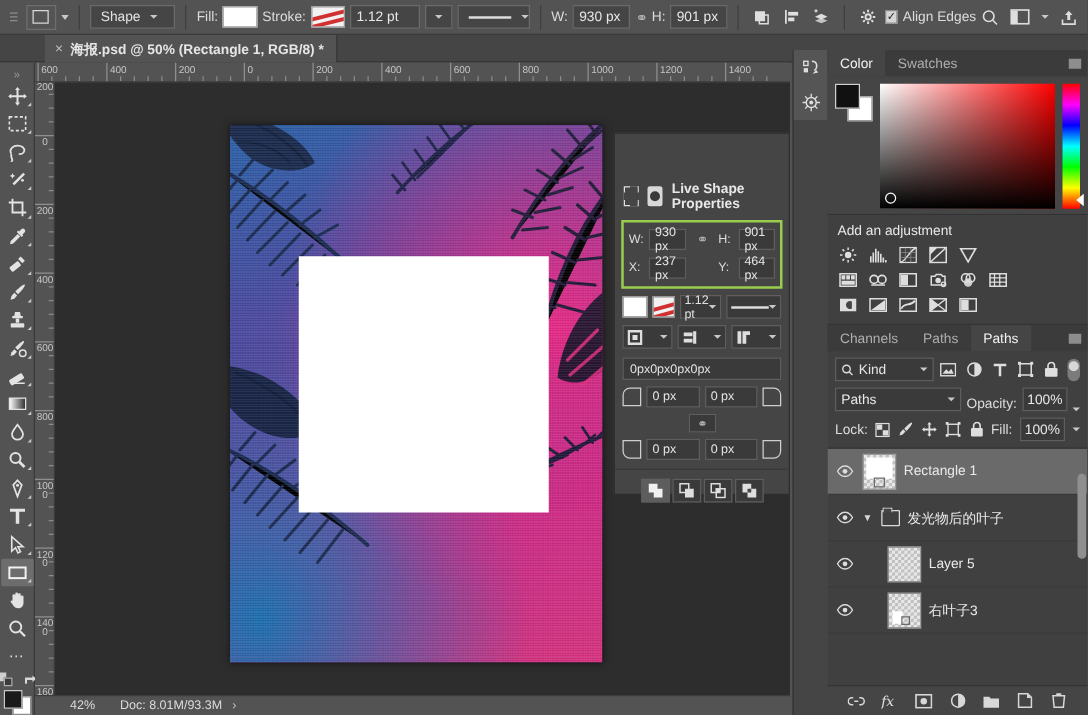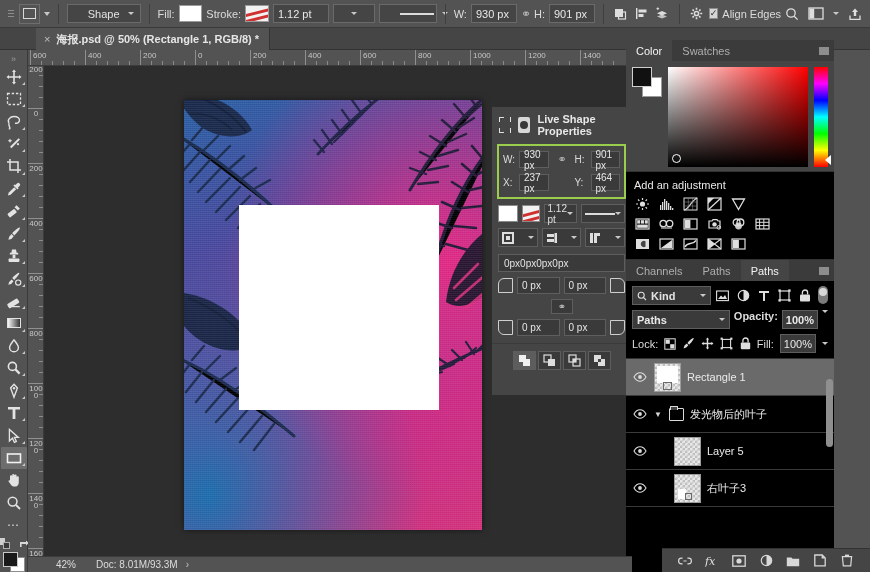--- a/index.html
+++ b/index.html
@@ -27,21 +27,21 @@
     display: flex; align-items: center; justify-content: center;
   }
   .tp-sq { width: 13px; height: 11px; border: 1.5px solid #d8d8d8; }
   .caret { width: 0; height: 0; border-left: 3.5px solid transparent;
     border-right: 3.5px solid transparent; border-top: 4px solid #c8c8c8; }
   .caret-sm { width: 0; height: 0; border-left: 3px solid transparent;
     border-right: 3px solid transparent; border-top: 3.5px solid #c8c8c8; }
   .ob-sep { width: 1px; height: 20px; background: #3f3f3f; margin: 0 4px; }
   .ob-select {
     height: 19px; background: #454545; border: 1px solid #6a6a6a;
-    display: flex; align-items: center; padding: 0 20px; gap: 8px;
+    display: flex; align-items: center; padding: 0 8px; gap: 8px;
     color: #e2e2e2; font-size: 11px; white-space: nowrap;
   }
   .ob-label { color: #dcdcdc; font-size: 11px; white-space: nowrap; }
   .swatch-white { width: 30px; height: 17px; background: #fff; border: 1px solid #9a9a9a; }
   .swatch-stroke {
     width: 30px; height: 17px; background: #f2f2f2; border: 1px solid #9a9a9a;
     position: relative; overflow: hidden;
   }
   .swatch-stroke::before, .swatch-stroke::after {
     content: ''; position: absolute; left: -4px; width: 40px; height: 3px; background: #d03030;
@@ -160,21 +160,21 @@
   }
   .panel-tabs {
     height: 22px; background: #3b3b3b; display: flex; align-items: stretch;
     position: relative; border-bottom: 1px solid #2e2e2e;
   }
   .ptab { padding: 0 9px; display: flex; align-items: center; font-size: 11px;
     color: #b0b0b0; }
   .ptab.active { background: #454545; color: #f0f0f0; }
   .panel-menu { position: absolute; right: 5px; top: 7px; width: 10px; height: 8px;
     background: #8d8d8d; }
-  .props-head { display: flex; align-items: center; gap: 7px; padding: 6px 7px; }
+  .props-head { display: flex; align-items: center; gap: 7px; padding: 6px 7px; margin-top: 32px; }
   .props-head .t1 { width: 16px; height: 16px; border: 1.5px solid #e0e0e0; position: relative; }
   .props-head .t1::before, .props-head .t1::after { content:''; position:absolute; background:#454545; }
   .props-head .t1::before { left:-1px; top:4px; width:16px; height:6px; }
   .props-head .t1::after { left:4px; top:-1px; width:6px; height:16px; }
   .props-head .t2 { width: 16px; height: 16px; background: #d8d8d8; border-radius: 2px;
     display:flex; align-items:center; justify-content:center; }
   .props-head .t2 i { width: 8px; height: 8px; border-radius: 50%; background: #3a3a3a; }
   .props-head span { font-weight: bold; font-size: 11px; color: #e8e8e8; }
   .hl-box {
     margin: 1px 5px 0; border: 2px solid #9acd4e; padding: 5px 4px 6px;
@@ -222,21 +222,21 @@
   .pathop-btn.on { background: #5d5d5d; }
 
   .sidestrip {
     position: absolute; left: 634px; top: 40px; width: 28px; height: 532px;
     background: #454545; border-left: 1px solid #333;
   }
   .side-ico { width: 28px; height: 28px; display: flex; align-items: center;
     justify-content: center; color: #ddd; }
   .side-ico.boxed { background: #555; }
 
-  .dock { position: absolute; left: 626px; top: 40px; width: 208px; height: 532px; background: #000000; }
+  .dock { position: absolute; left: 662px; top: 40px; width: 208px; height: 532px; background: #404040; }
   .dk-panel { border-bottom: 1px solid #333; }
   .dk-tabs { height: 21px; background: #3b3b3b; display: flex; position: relative; }
   .dk-tab { padding: 0 10px; display: flex; align-items: center; font-size: 11px; color: #aeaeae; }
   .dk-tab.active { background: #454545; color: #f2f2f2; }
 
   .color-body { height: 110px; display: flex; padding: 6px 6px 4px; gap: 6px; background:#454545; }
   .color-fgbg { position: relative; width: 30px; height: 30px; }
   .color-fgbg .f { position: absolute; left: 0; top: 0; width: 20px; height: 20px;
     background: #111; border: 1px solid #cfcfcf; }
   .color-fgbg .b { position: absolute; right: 0; bottom: 0; width: 20px; height: 20px;
@@ -255,21 +255,21 @@
     border-right: 6px solid #fff; }
 
   .adj-body { padding: 5px 8px 8px; }
   .adj-title { font-size: 11px; color: #e8e8e8; padding: 2px 0 5px; }
   .adj-grid { display: flex; flex-direction: column; gap: 5px; }
   .adj-row { display: flex; gap: 7px; }
   .adj-ico { width: 17px; height: 15px; display: flex; align-items: center; justify-content: center; }
   .adj-ico svg { width: 15px; height: 14px; }
 
   .lay-ctrl { padding: 5px 6px; display: flex; flex-direction: column; gap: 5px; }
-  .lf-row { display: flex; align-items: flex-start; gap: 4px; font-weight: bold; }
+  .lf-row { display: flex; align-items: flex-end; gap: 4px; }
   .lf-kind { width: 84px; height: 19px; background: #3a3a3a; border: 1px solid #5e5e5e;
     display: flex; align-items: center; gap: 4px; padding: 0 4px; font-size: 11px; color: #e4e4e4; }
   .lf-kind .cv { margin-left: auto; }
   .lf-ico { width: 18px; height: 19px; display: flex; align-items: center; justify-content: center; color: #ddd; }
   .toggle-pill { width: 11px; height: 18px; border-radius: 6px; background: #7b7b7b; position: relative; }
   .toggle-pill i { position: absolute; left: 1.5px; top: 1.5px; width: 8px; height: 8px;
     border-radius: 50%; background: #d8d8d8; }
   .blend-sel { width: 106px; height: 19px; background: #3a3a3a; border: 1px solid #5e5e5e;
     display: flex; align-items: center; padding: 0 4px; font-size: 11px; color: #e8e8e8; }
   .blend-sel .cv { margin-left: auto; }

